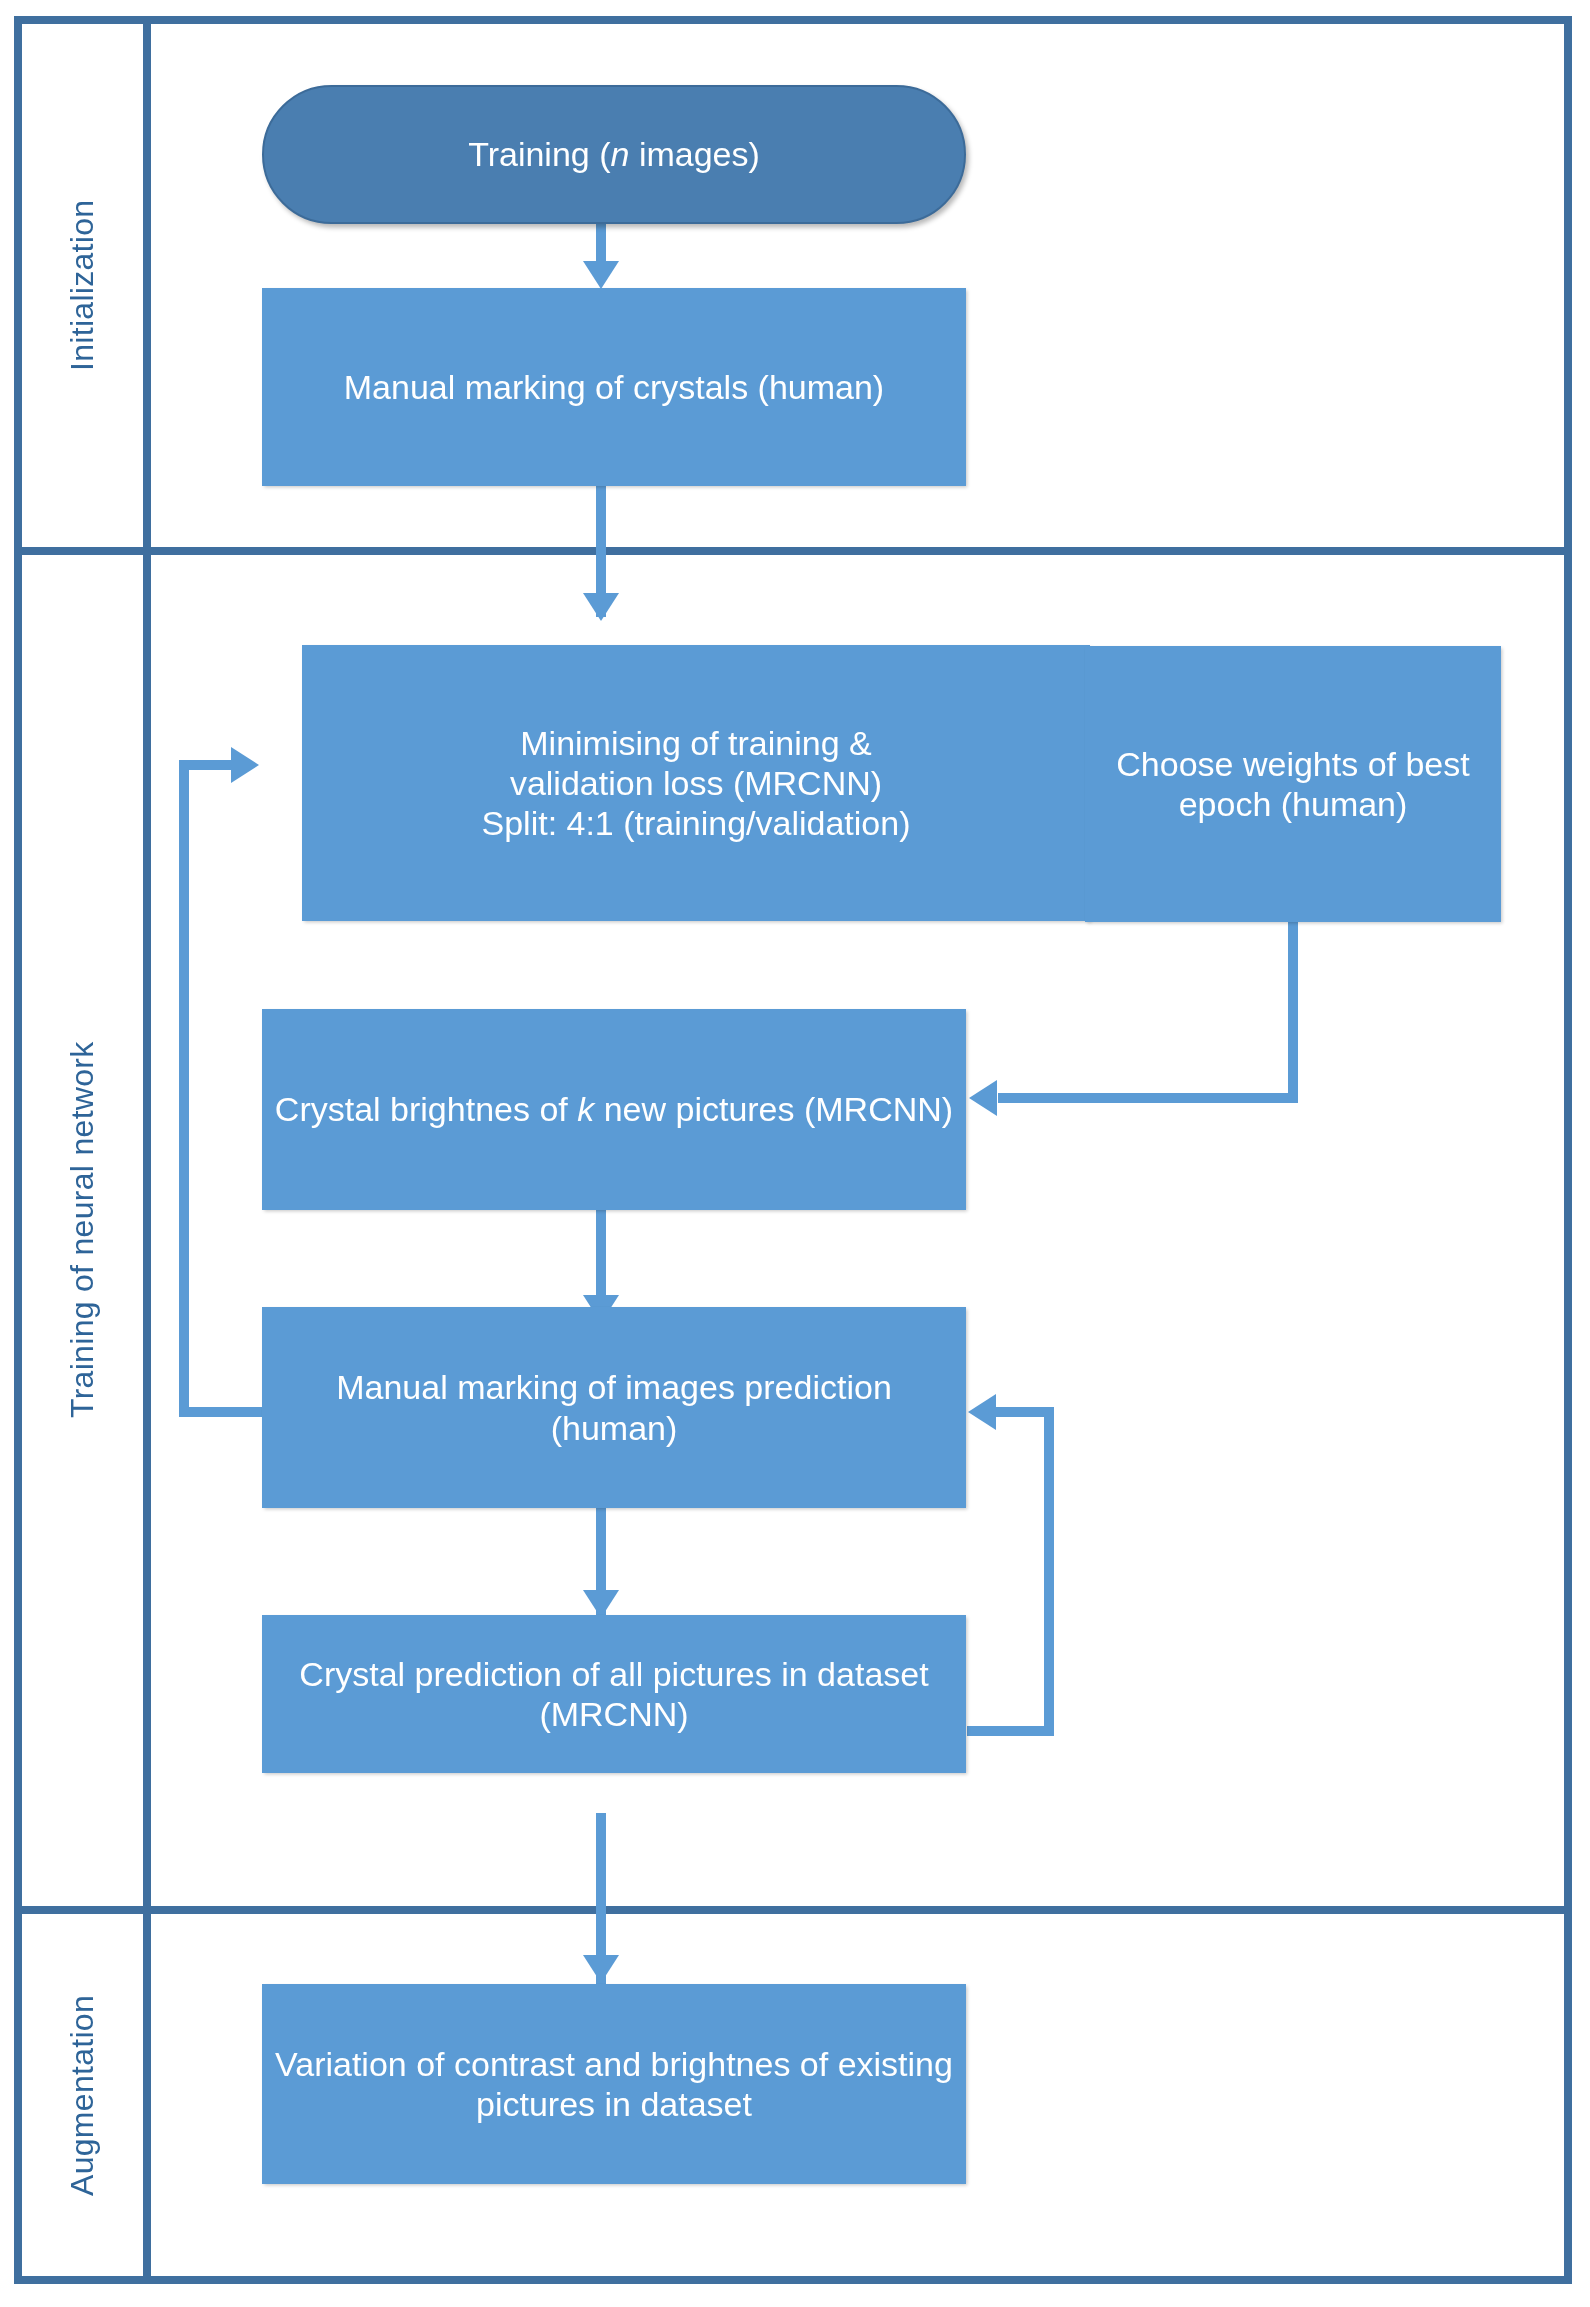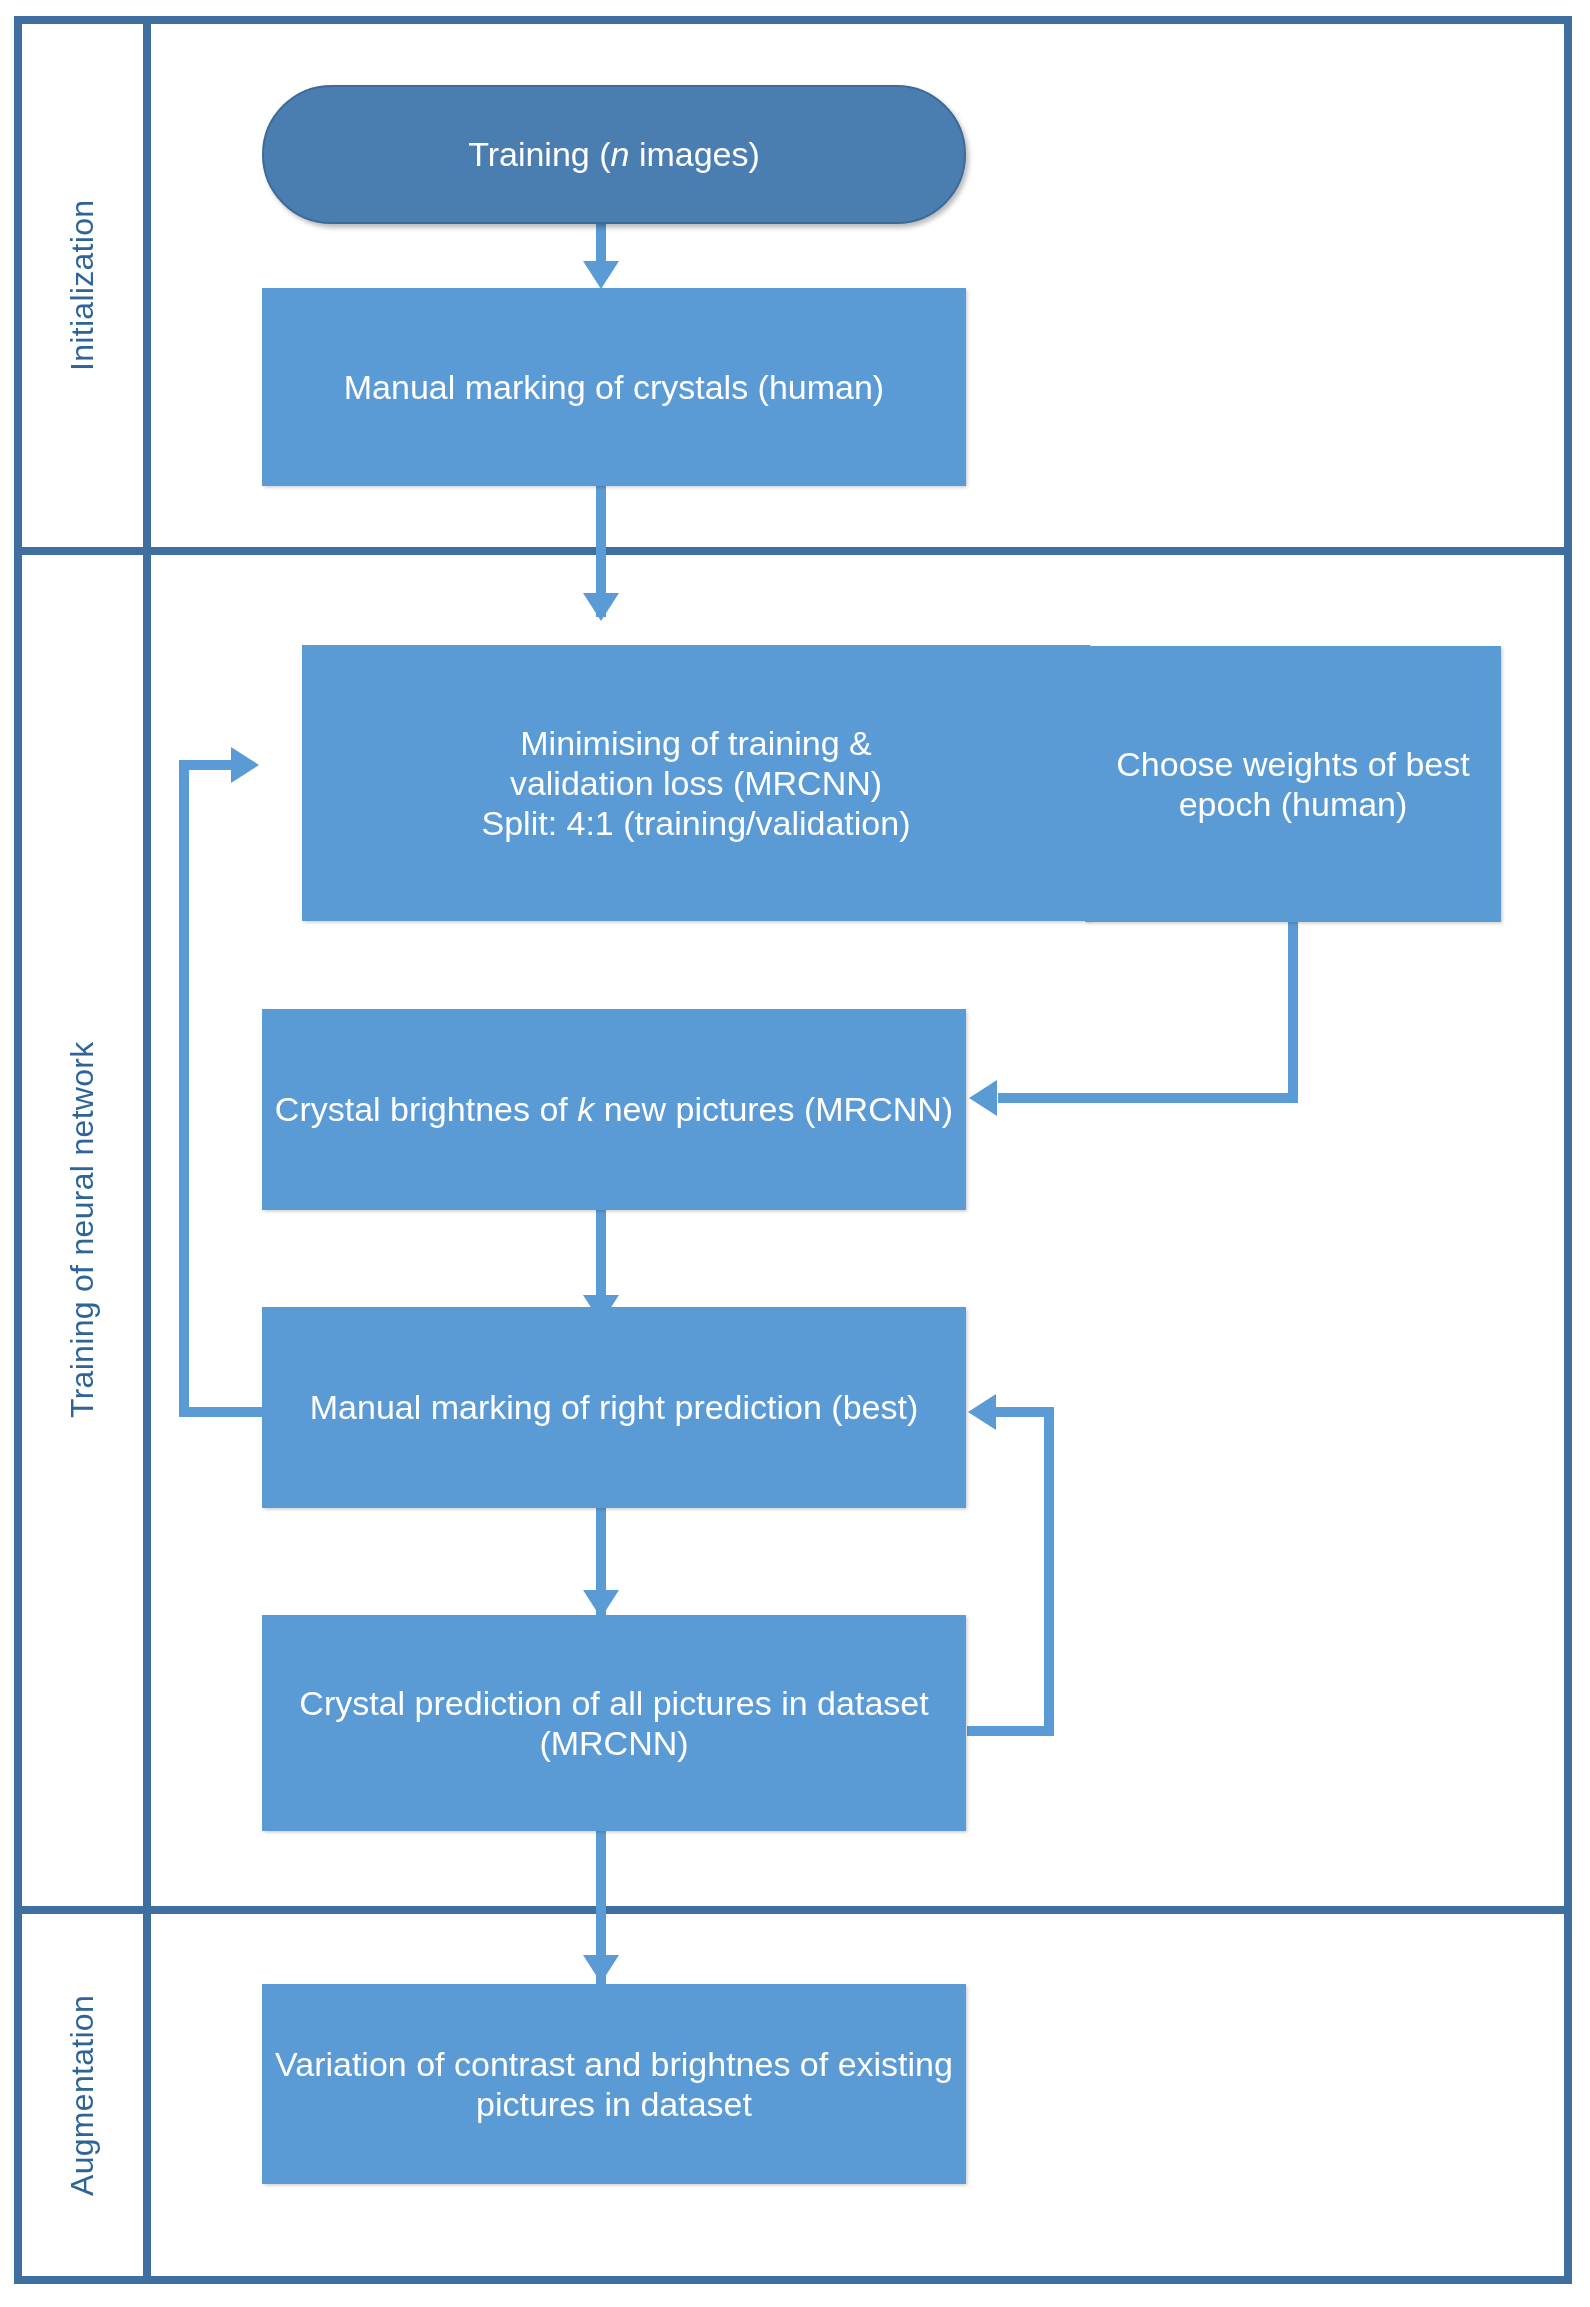--- a/index.html
+++ b/index.html
@@ -106,24 +106,24 @@
 
   <div class="node" style="left:1085px;top:646px;width:416px;height:276px;">
     <span>Choose weights of best epoch (human)</span>
   </div>
 
   <div class="node" style="left:262px;top:1009px;width:704px;height:201px;">
     <span><span>Crystal brightnes of </span><i>k</i><span> new pictures (MRCNN)</span></span>
   </div>
 
   <div class="node" style="left:262px;top:1307px;width:704px;height:201px;">
-    <span>Manual marking of right prediction (best)</span>
+    <span>Manual marking of images prediction (human)</span>
   </div>
 
-  <div class="node" style="left:262px;top:1615px;width:704px;height:216px;">
+  <div class="node" style="left:262px;top:1615px;width:704px;height:158px;">
     <span>Crystal prediction of all pictures in dataset (MRCNN)</span>
   </div>
 
   <div class="node" style="left:262px;top:1984px;width:704px;height:200px;">
     <span>Variation of contrast and brightnes of existing pictures in dataset</span>
   </div>
 
 </div>
 
 

